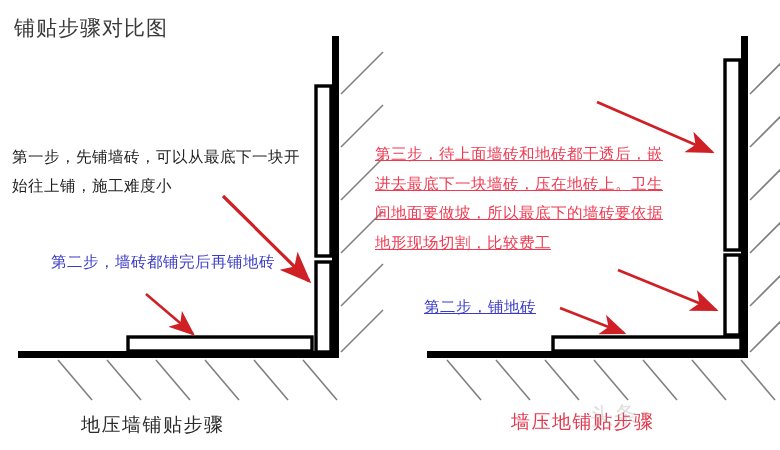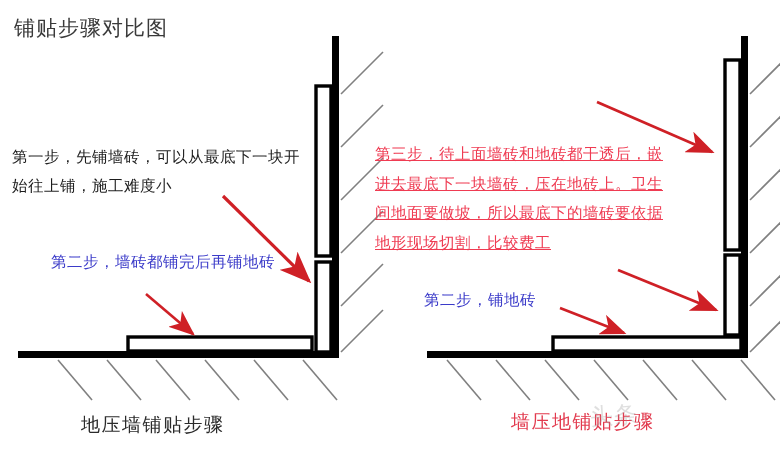--- a/index.html
+++ b/index.html
@@ -30,21 +30,21 @@
   .caption{
     font-size:19px;line-height:26px;letter-spacing:1.5px;
   }
   .caption-dark{color:#2b2b2b;}
   .caption-red{color:#e23a4e;}
   #left-step1{left:12px;top:143px;width:300px;}
   #left-step2{left:12px;top:248px;width:265px;margin-left:39px;}
   #left-caption{left:81px;top:411px;}
   #right-step1{left:424px;top:18px;width:290px;text-align:left;}
   #right-step3{left:375px;top:140px;width:300px;text-decoration:underline;}
-  #right-step2{left:424px;top:286px;}
+  #right-step2{left:424px;top:293px;text-decoration:underline;}
   #right-caption{left:487px;top:408px;margin-left:24px;}
   .watermark-mark{
     position:absolute;left:612px;top:404px;
     font-size:22px;line-height:30px;color:#ffffff;
     letter-spacing:.5px;font-weight:600;
     text-shadow:0 0 2px rgba(120,120,120,.55),0 0 1px rgba(90,90,90,.6);
   }
   .watermark-ghost{
     position:absolute;left:590px;top:400px;
     font-size:23px;line-height:30px;

